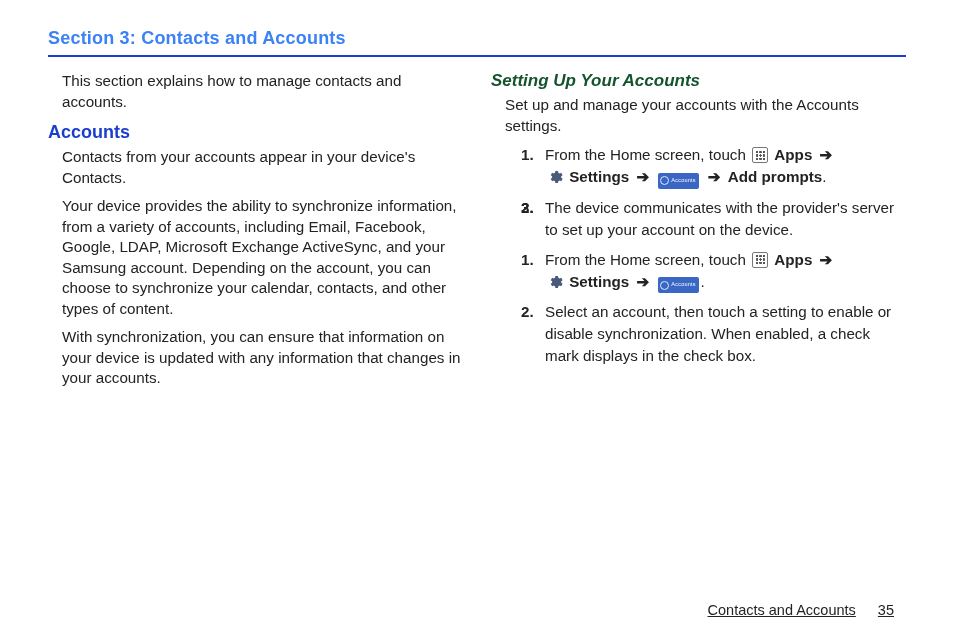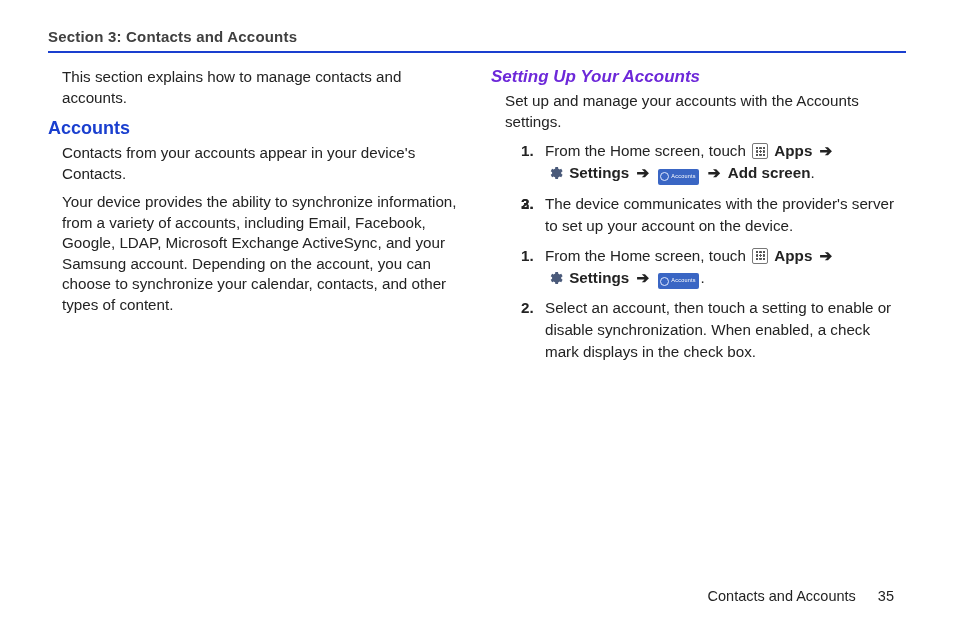--- a/index.html
+++ b/index.html
@@ -1,23 +1,23 @@
 <!DOCTYPE html>
 <html><head>
 <meta charset="utf-8">
 <style>
   * { box-sizing: border-box; margin: 0; padding: 0; }
   html, body { width: 954px; height: 636px; background: #fff; font-family: Arial, Helvetica, sans-serif; color: #232323; }
   .page { padding: 28px 48px 16px 48px; position: relative; height: 100%; }
-  .section-title { font-family: Arial, Helvetica, sans-serif; font-weight: 900; color: #404040; font-size: 15px; letter-spacing: 0.2px; padding-bottom: 6px; border-bottom: 2px solid #1a3fcf; margin-bottom: 14px; }
+  .section-title { font-family: Arial, Helvetica, sans-serif; font-weight: 900; color: #3b82f6; font-size: 18px; letter-spacing: 0.2px; padding-bottom: 6px; border-bottom: 2px solid #1a3fcf; margin-bottom: 14px; }
   .columns { display: flex; gap: 28px; }
   .col { flex: 1 1 0; min-width: 0; }
   .intro { font-size: 15.2px; line-height: 1.35; margin: 0 0 10px 14px; font-stretch: condensed; letter-spacing: 0; }
   .h2-blue { font-family: Arial, Helvetica, sans-serif; color: #1a3fcf; font-weight: 900; font-size: 18px; margin: 2px 0 4px 0; }
-  .h3-blue { font-family: Arial, Helvetica, sans-serif; color: #6d28d9; font-weight: 900; font-style: italic; font-size: 17px; margin: 6px 0 4px 0; }
+  .h3-blue { font-family: Arial, Helvetica, sans-serif; color: #14532d; font-weight: 900; font-style: italic; font-size: 17px; margin: 6px 0 4px 0; }
   .body { font-size: 15.2px; line-height: 1.35; margin: 0 0 8px 14px; }
   .ref-italic { font-style: italic; }
   ol.steps { list-style: none; margin: 2px 0 8px 30px; }
   ol.steps li { font-size: 15.2px; line-height: 1.45; margin-bottom: 8px; padding-left: 24px; position: relative; }
   ol.steps li .num { position: absolute; left: 0; top: 0; font-weight: 700; }
   .arrow { font-weight: 700; margin: 0 3px; }
   .b { font-weight: 700; }
   .icon { display: inline-flex; align-items: center; justify-content: center; vertical-align: -3px; margin: 0 2px; }
   .apps-ico { width: 16px; height: 16px; background: #fff; border: 1px solid #777; border-radius: 2px; position: relative; }
   .apps-ico::before { content: ""; position: absolute; inset: 1.5px; background:
@@ -29,37 +29,38 @@
     radial-gradient(circle at 80% 50%, #555 1.2px, transparent 1.3px),
     radial-gradient(circle at 20% 80%, #555 1.2px, transparent 1.3px),
     radial-gradient(circle at 50% 80%, #555 1.2px, transparent 1.3px),
     radial-gradient(circle at 80% 80%, #555 1.2px, transparent 1.3px);
   }
   .gear-ico { width: 16px; height: 16px; }
   .gear-ico svg { width: 16px; height: 16px; display: block; }
   .accounts-ico { height: 16px; background: #3a66c4; border-radius: 2px; padding: 0 3px 0 2px; display: inline-flex; align-items: center; gap: 2px; }
   .accounts-ico .ring { width: 9px; height: 9px; border: 1.5px solid #dfe8ff; border-radius: 50%; box-shadow: inset 0 0 0 1px #3a66c4; }
   .accounts-ico .lbl { color: #fff; font-size: 5.5px; letter-spacing: 0.2px; }
-  .footer { position: absolute; bottom: 32px; right: 60px; font-size: 14.5px; }
+  .footer { position: absolute; bottom: 18px; right: 60px; font-size: 14.5px; text-decoration: underline; }
   .footer .sep { display: inline-block; width: 22px; }
 </style>
 </head>
 <body>
 
 <div class="page">
 
   <h1 class="section-title">Section 3: Contacts and Accounts</h1>
 
   <div class="columns">
 
     <div class="col">
       <p class="intro">This section explains how to manage contacts and accounts.</p>
       <h2 class="h2-blue">Accounts</h2>
       <p class="body">Contacts from your accounts appear in your device's Contacts.</p>
       <p class="body">Your device provides the ability to synchronize information, from a variety of accounts, including Email, Facebook, Google, LDAP, Microsoft Exchange ActiveSync, and your Samsung account. Depending on the account, you can choose to synchronize your calendar, contacts, and other types of content.</p>
+      <p class="body">With synchronization, you can ensure that information on your device is updated with any information that changes in your accounts.</p>
     </div>
 
     <div class="col">
 
       <h3 class="h3-blue" style="margin-top:0">Setting Up Your Accounts</h3>
       <p class="body">Set up and manage your accounts with the Accounts settings.</p>
 
       <ol class="steps">
         <li>
           <span class="num">1.</span>
@@ -73,21 +74,21 @@
                 <path fill="#4a5a7a" d="M12 8a4 4 0 100 8 4 4 0 000-8zm9.4 4a7.6 7.6 0 00-.1-1.2l2.1-1.6-2-3.4-2.5 1a7.7 7.7 0 00-2-1.2L16.5 3h-4l-.4 2.6a7.7 7.7 0 00-2 1.2l-2.5-1-2 3.4 2.1 1.6a7.6 7.6 0 000 2.4l-2.1 1.6 2 3.4 2.5-1a7.7 7.7 0 002 1.2l.4 2.6h4l.4-2.6a7.7 7.7 0 002-1.2l2.5 1 2-3.4-2.1-1.6c.1-.4.1-.8.1-1.2z"></path>
               </svg>
           </span>
           <span class="b">Settings</span>
           <span class="arrow">➔</span>
           <span class="icon accounts-ico">
             <span class="ring"></span>
               <span class="lbl">Accounts</span>
           </span>
           <span class="arrow">➔</span>
-          <span class="b">Add screen</span>.
+          <span class="b">Add prompts</span>.
         </li>
         <li>
           <span class="num">2.</span>
         </li>
         <li>
           <span class="num">3.</span>
           <span>The device communicates with the provider's server to set up your account on the device.</span>
         </li>
       </ol>
 

